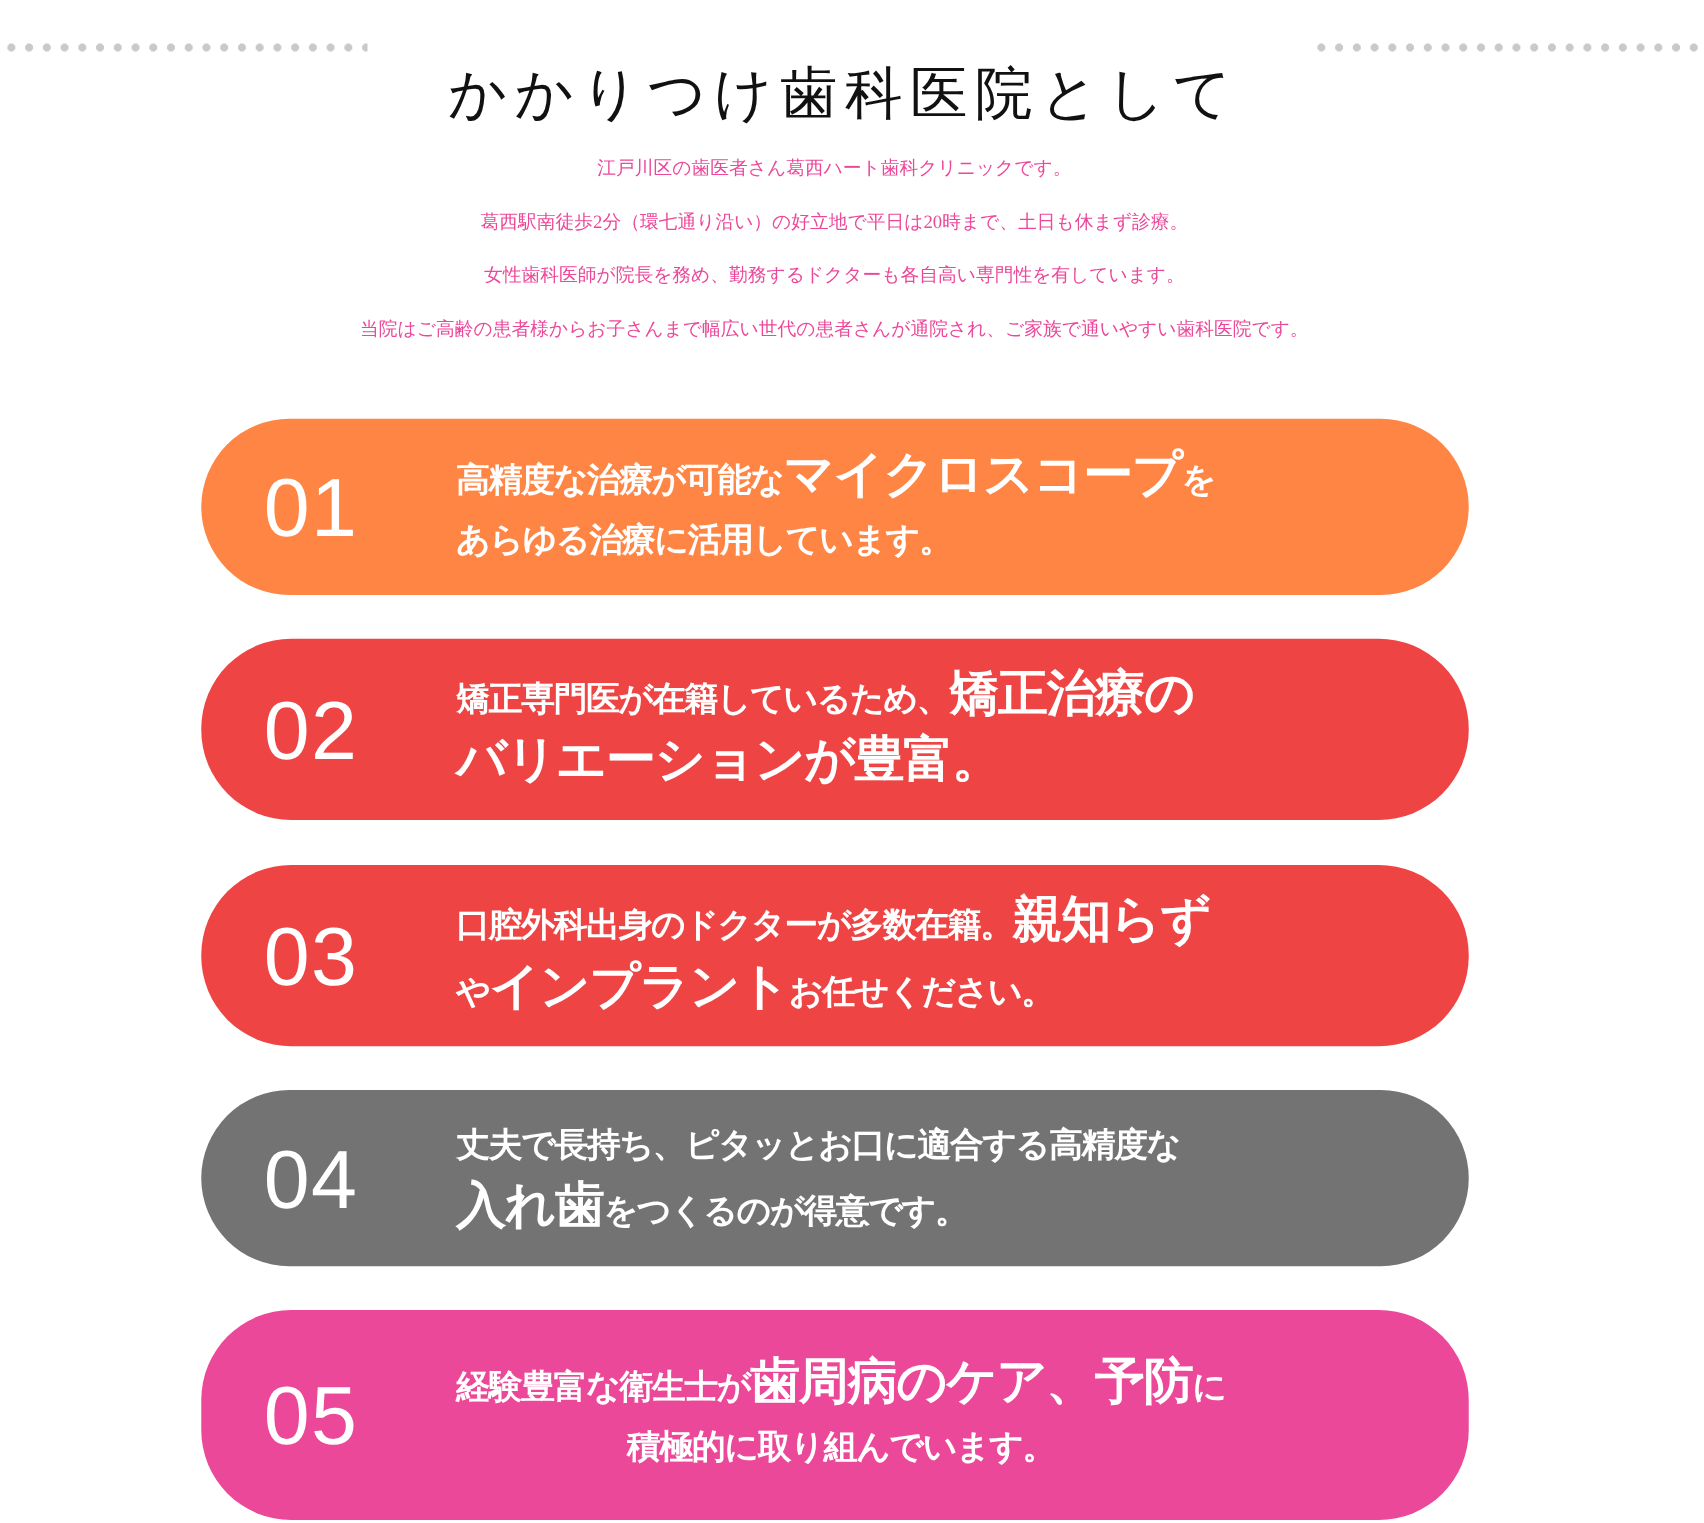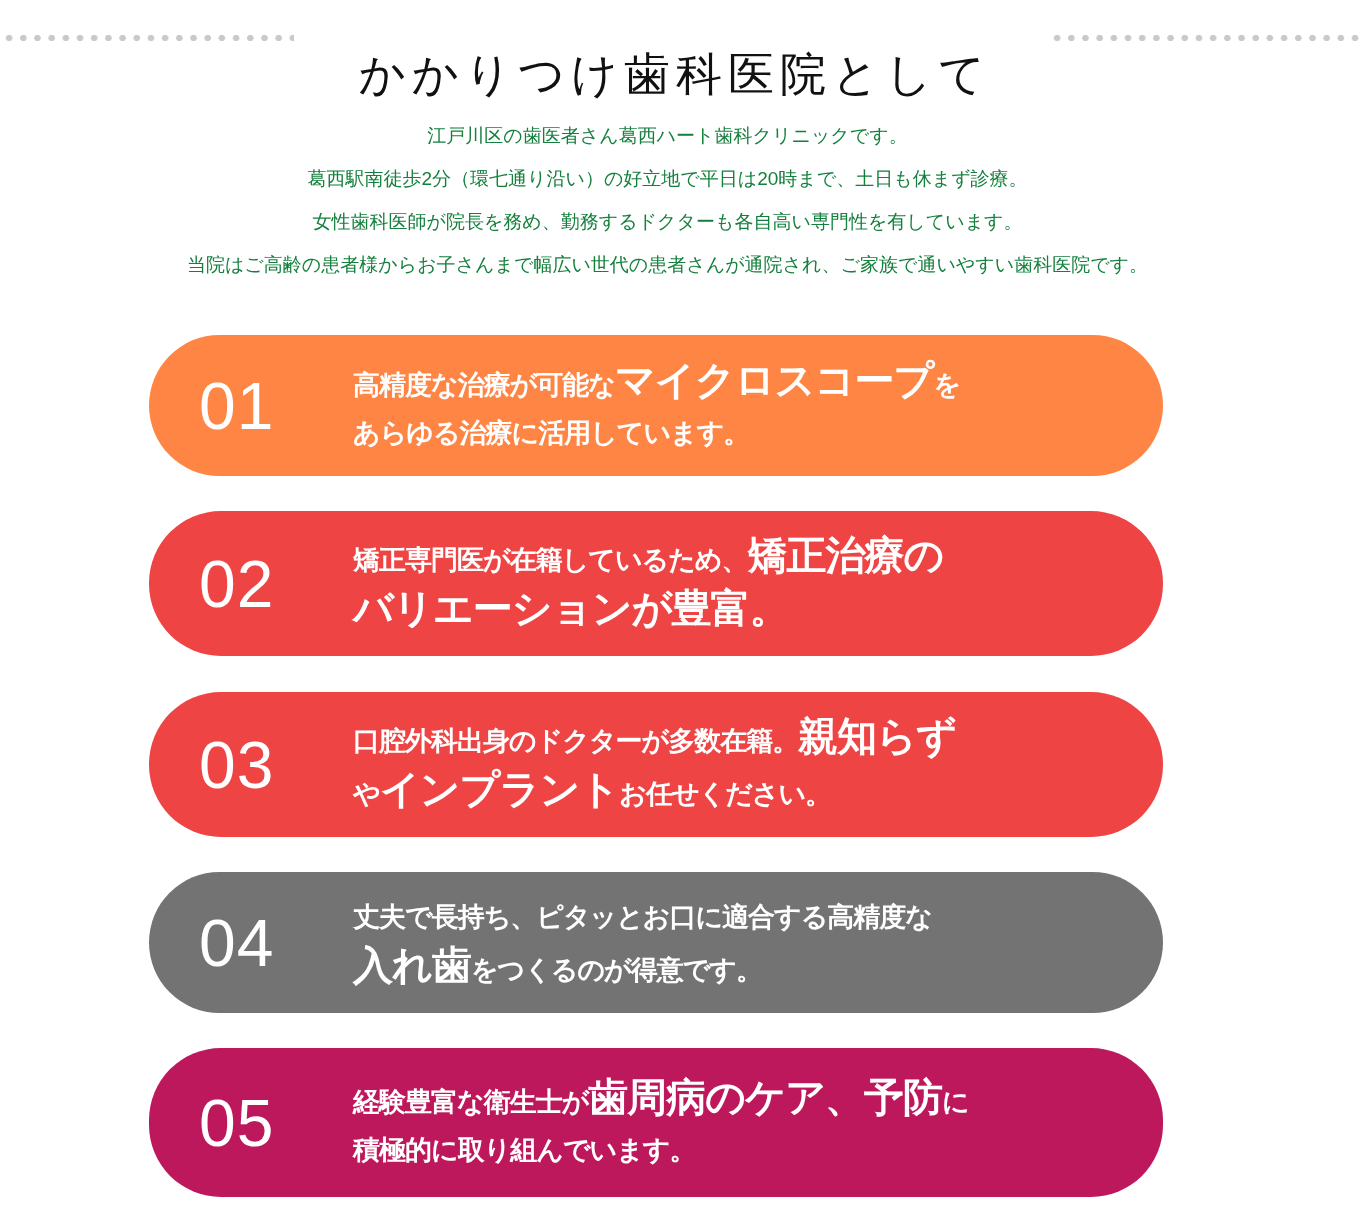--- a/index.html
+++ b/index.html
@@ -8,23 +8,23 @@
     .heading-row { position: absolute; top: 0; left: 0; width: 1363px; height: 90px; }
     .dots { position: absolute; top: 34px; height: 8px;
             background-image: radial-gradient(circle, #c9c9c9 3px, transparent 3.4px);
             background-size: 14.2px 8px; background-repeat: repeat-x; }
     .dots.left { left: 2px; width: 292px; }
     .dots.right { left: 1050px; width: 313px; }
     .title { position: absolute; top: 14px; left: 330px; width: 690px; text-align: center;
              font-size: 46px; letter-spacing: 6px; font-weight: normal; color: #111; line-height: 60px;
              font-family: "DejaVu Sans", sans-serif; margin-top: 30px; }
     .intro { position: absolute; top: 114px; left: 0; width: 1335px; text-align: center;
-             font-size: 19px; line-height: 43px; color: #15803d; font-family: Liberation Sans, sans-serif; }
+             font-size: 15px; line-height: 43px; color: #ec4899; font-family: Liberation Serif, serif; }
     .intro p { margin: 0; }
-    .pill { position: absolute; left: 149px; width: 1014px; background: #ff8544;
+    .pill { position: absolute; left: 161px; width: 1014px; background: #ff8544;
             border-radius: 72px; color: #fff; }
     .pill .num { position: absolute; left: 50px; top: 50%; transform: translateY(-50%);
                  font-size: 66px; font-family: "Liberation Sans", sans-serif; font-weight: normal;
                  letter-spacing: 1px; }
     .pill .text { position: absolute; left: 204px; top: 50%; transform: translateY(-50%);
                   font-weight: bold; font-size: 27px; line-height: 48px; white-space: nowrap;
                   font-family: "DejaVu Sans", sans-serif; letter-spacing: -1px; }
     .pill .text .big { font-size: 40px; }
     .pill .text .line { display: block; }
   </style>
@@ -69,19 +69,19 @@
 </div>
 
 <div class="pill" style="top: 872px; height: 141px; background: #737373;">
   <span class="num">04</span>
   <div class="text">
     <span class="line"><span>丈夫で長持ち、ピタッとお口に適合する高精度な</span></span>
     <span class="line"><span class="big">入れ歯</span><span>をつくるのが得意です。</span></span>
   </div>
 </div>
 
-<div class="pill" style="top: 1048px; height: 149px; background: #be185d;">
+<div class="pill" style="top: 1048px; height: 168px; background: #ec4899; text-align: center;">
   <span class="num">05</span>
   <div class="text">
     <span class="line"><span>経験豊富な衛生士が</span><span class="big">歯周病のケア、予防</span><span>に</span></span>
     <span class="line"><span>積極的に取り組んでいます。</span></span>
   </div>
 </div>
 
 </body></html>

